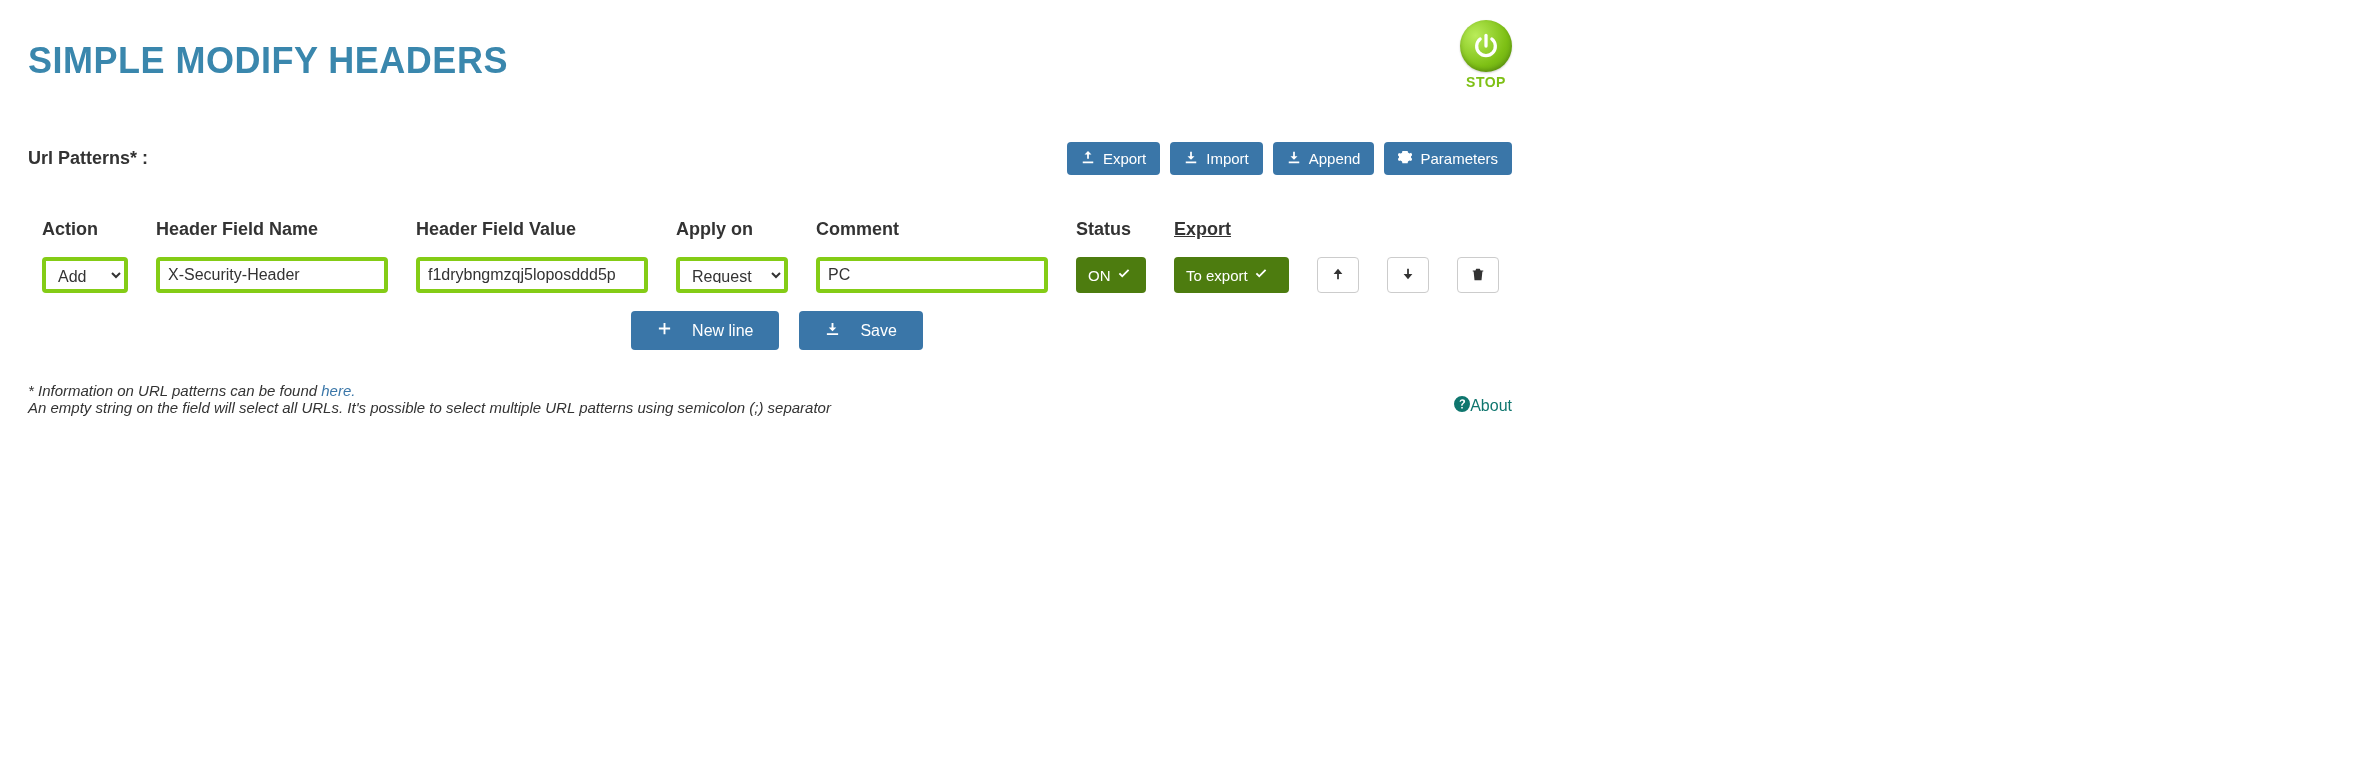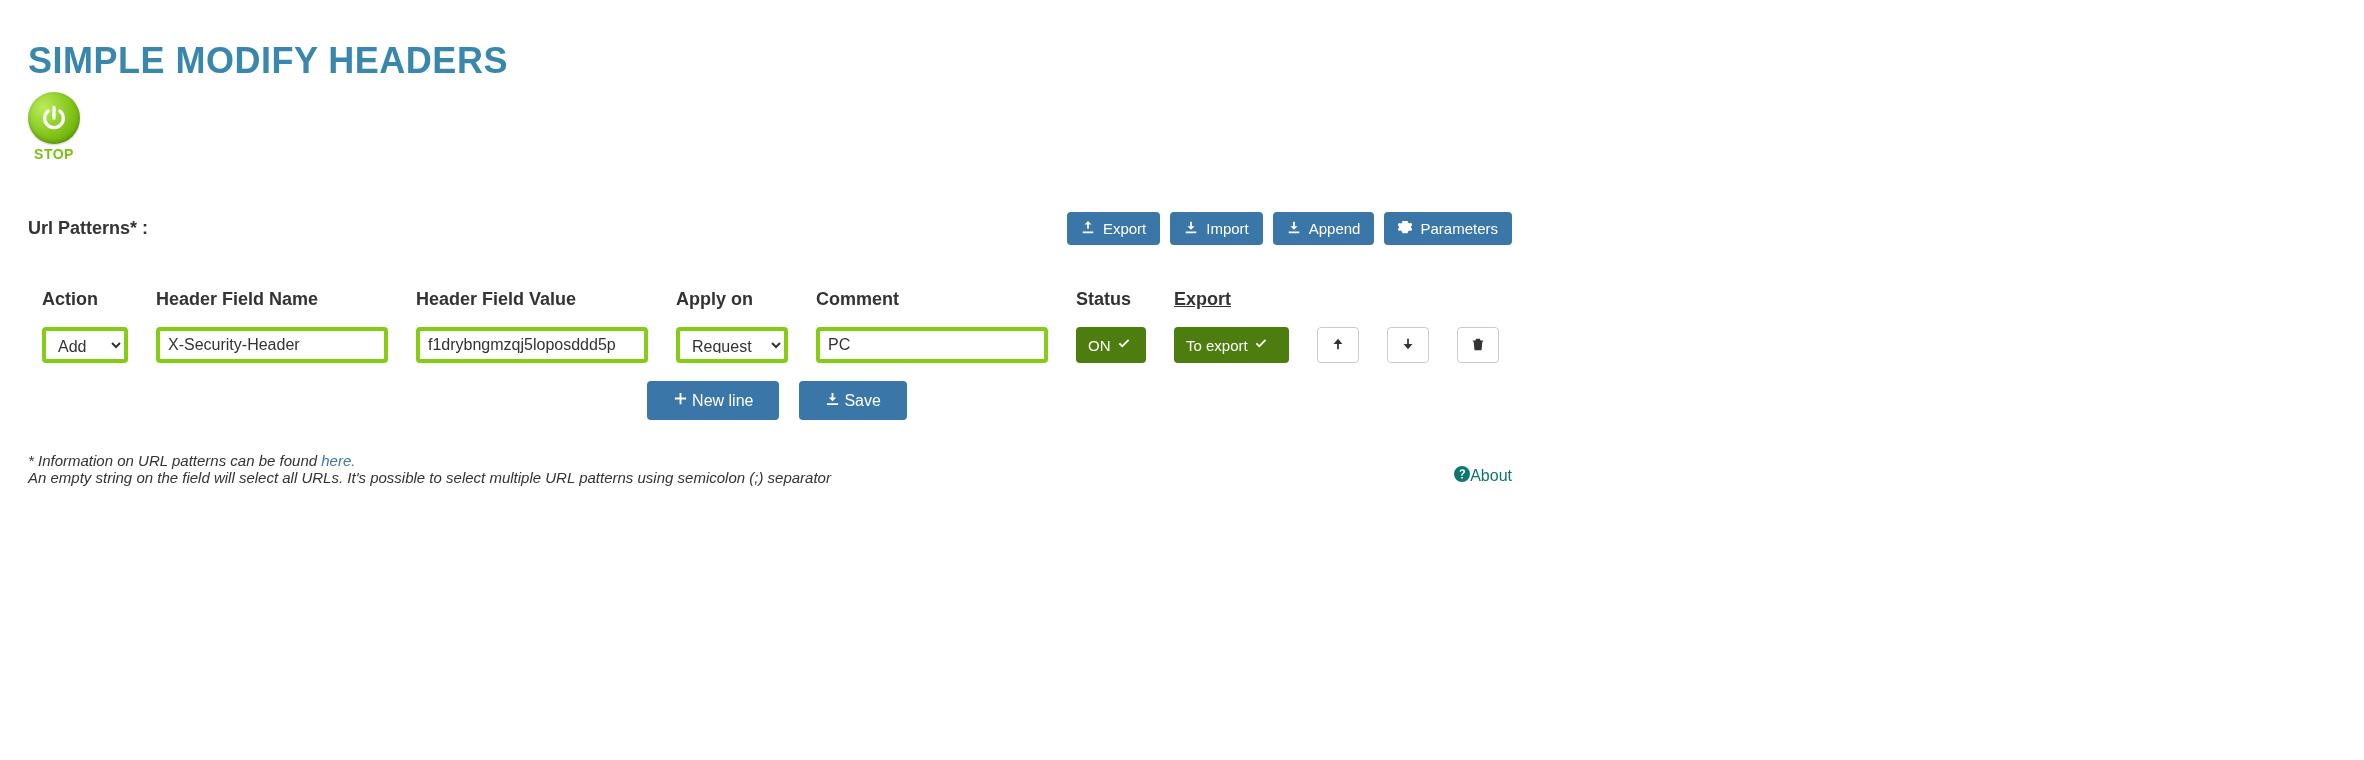--- a/index.html
+++ b/index.html
@@ -11,21 +11,20 @@
     background: #fff;
   }
   .page {
     width: 1540px;
     padding: 20px 28px 20px 28px;
   }
   .header-row {
     display: flex;
     align-items: flex-start;
     justify-content: space-between;
-    flex-direction: column;
   }
   .title {
     color: #3a87ad;
     font-size: 36px;
     font-weight: 700;
     letter-spacing: 0.5px;
     margin: 20px 0 10px 0;
   }
   .stop-group {
     text-align: center;
@@ -171,21 +170,21 @@
   }
   .wide-btn {
     background: #3a76a8;
     color: #fff;
     border: none;
     border-radius: 4px;
     padding: 10px 26px;
     font-size: 16px;
     display: inline-flex;
     align-items: center;
-    gap: 4px;
+    gap: 20px;
     cursor: pointer;
     font-family: inherit;
   }
   .wide-btn svg { width: 15px; height: 15px; fill: currentColor; }
 
   .footer {
     margin-top: 32px;
     display: flex;
     justify-content: space-between;
     align-items: flex-end;

